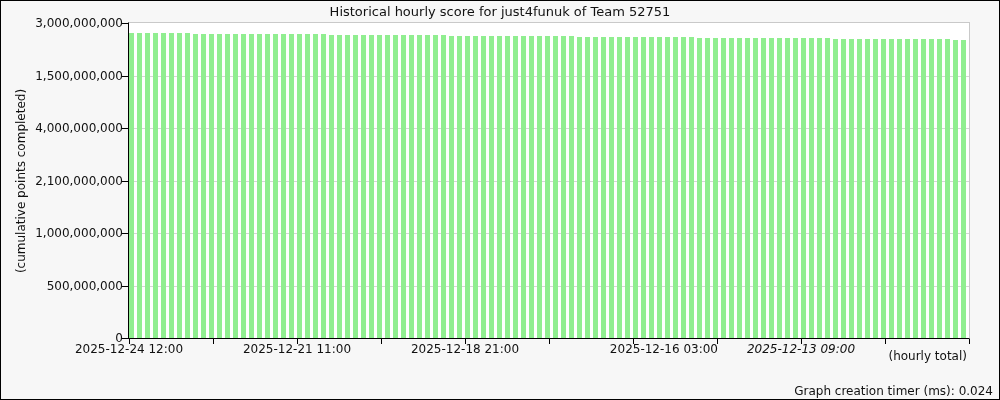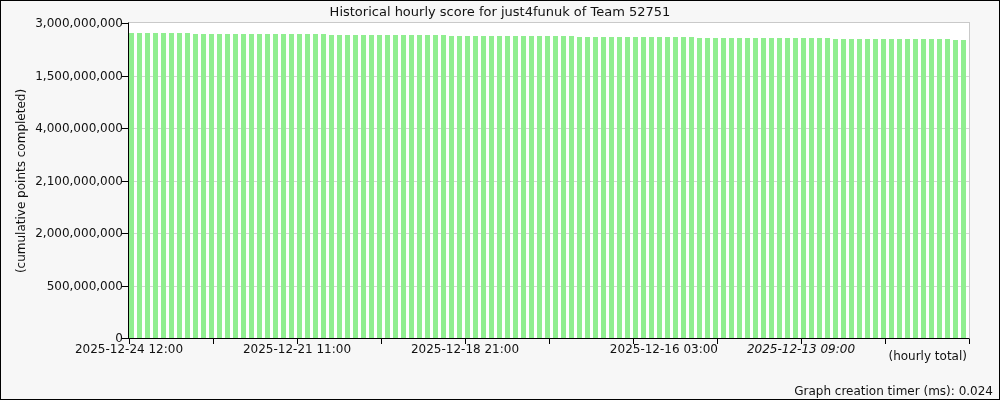--- a/index.html
+++ b/index.html
@@ -195,21 +195,21 @@
     <div class="ytick" style="top: 179.5px;"></div>
     <div class="ytick" style="top: 232px;"></div>
     <div class="ytick" style="top: 284.5px;"></div>
     <div class="ytick" style="top: 337px;"></div>
   </div>
 <div id="ylabels">
     <div class="ytick-label" style="top: 14px;">3,000,000,000</div>
     <div class="ytick-label" style="top: 66.5px;">1,500,000,000</div>
     <div class="ytick-label" style="top: 119px;">4,000,000,000</div>
     <div class="ytick-label" style="top: 171.5px;">2,100,000,000</div>
-    <div class="ytick-label" style="top: 224px;">2,000,000,000</div>
+    <div class="ytick-label" style="top: 224px;">1,000,000,000</div>
     <div class="ytick-label" style="top: 276.5px;">500,000,000</div>
     <div class="ytick-label" style="top: 329px;">0</div>
   </div>
 <div id="xticks">
     <div class="xtick" style="left: 128px;"></div>
     <div class="xtick" style="left: 212px;"></div>
     <div class="xtick" style="left: 296px;"></div>
     <div class="xtick" style="left: 380px;"></div>
     <div class="xtick" style="left: 464px;"></div>
     <div class="xtick" style="left: 548px;"></div>

